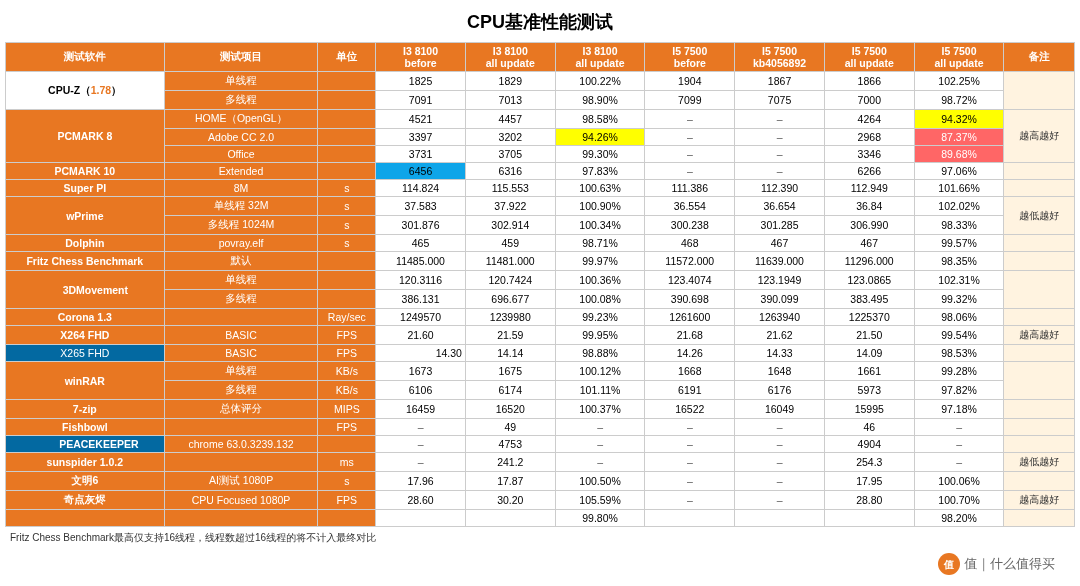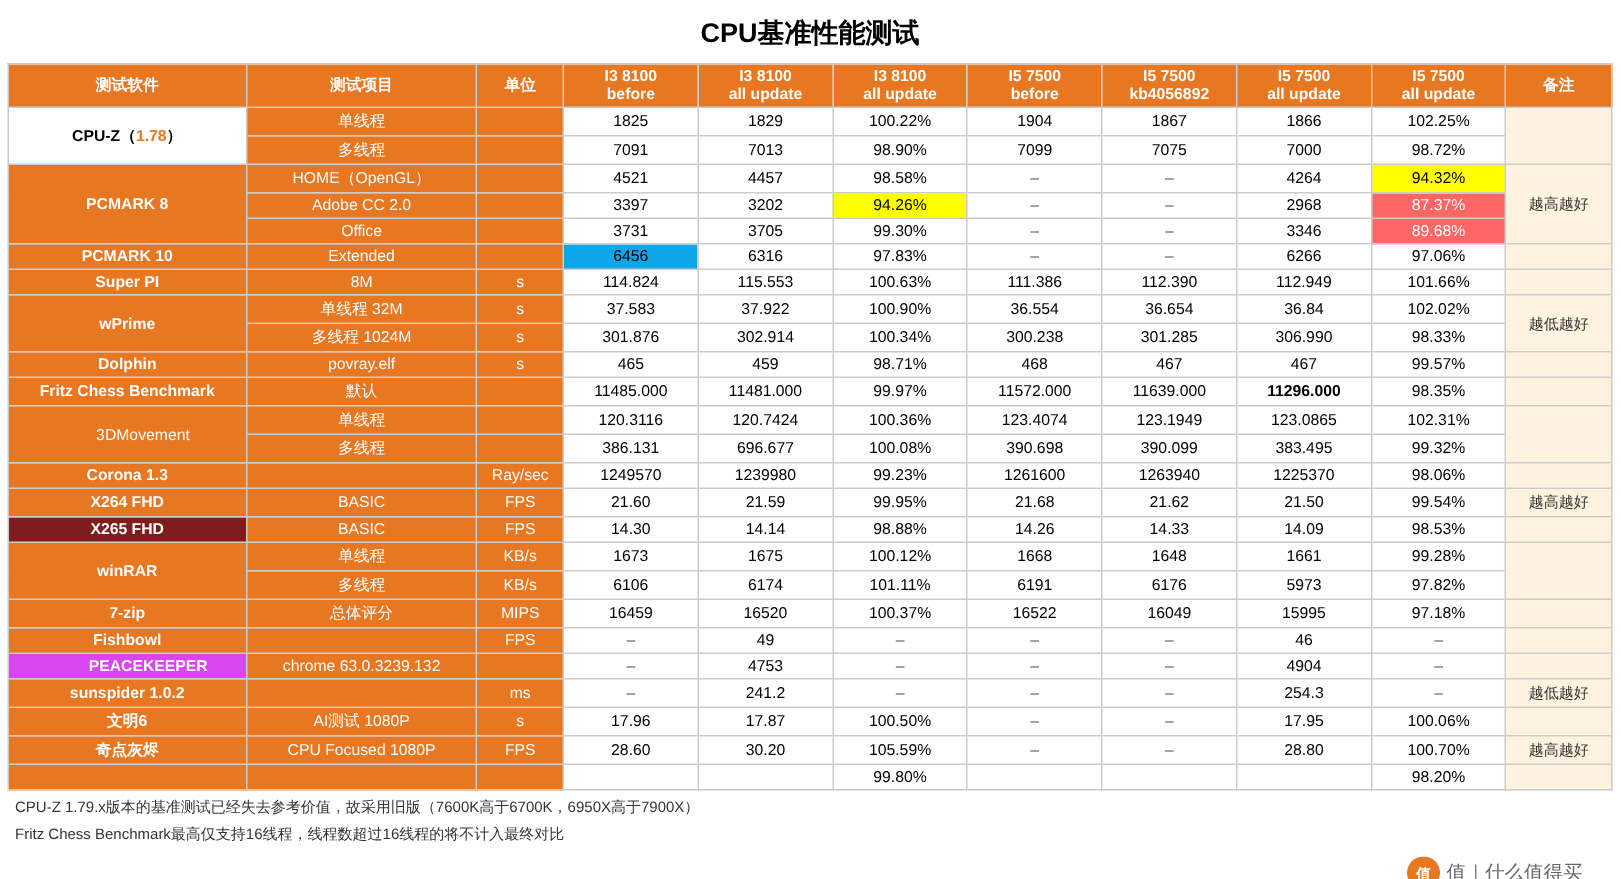--- a/index.html
+++ b/index.html
@@ -194,26 +194,26 @@
         </tr>
         <tr>
           <td rowspan="1" style="background: rgb(232, 119, 34); color: rgb(255, 255, 255); font-weight: bold;">Fritz Chess Benchmark</td>
           <td style="background: rgb(232, 119, 34); color: rgb(255, 255, 255);">默认</td>
           <td style="background: rgb(232, 119, 34); color: rgb(255, 255, 255);"></td>
           <td style="background: rgb(255, 255, 255); color: rgb(0, 0, 0);">11485.000</td>
           <td style="background: rgb(255, 255, 255); color: rgb(0, 0, 0);">11481.000</td>
           <td style="background: rgb(255, 255, 255); color: rgb(0, 0, 0);">99.97%</td>
           <td style="background: rgb(255, 255, 255); color: rgb(0, 0, 0);">11572.000</td>
           <td style="background: rgb(255, 255, 255); color: rgb(0, 0, 0);">11639.000</td>
-          <td style="background: rgb(255, 255, 255); color: rgb(0, 0, 0); font-weight: bold;">11296.000</td>
+          <td style="background: rgb(255, 255, 255); color: rgb(0, 0, 0);">11296.000</td>
           <td style="background: rgb(255, 255, 255); color: rgb(0, 0, 0);">98.35%</td>
           <td rowspan="1" style="background: rgb(255, 243, 224); color: rgb(51, 51, 51); font-size: 10px;"></td>
         </tr>
         <tr>
-          <td rowspan="2" style="background: rgb(232, 119, 34); color: rgb(255, 255, 255); font-weight: normal; padding-left: 24px;">3DMovement</td>
+          <td rowspan="2" style="background: rgb(232, 119, 34); color: rgb(255, 255, 255); font-weight: bold; padding-left: 24px;">3DMovement</td>
           <td style="background: rgb(232, 119, 34); color: rgb(255, 255, 255);">单线程</td>
           <td style="background: rgb(232, 119, 34); color: rgb(255, 255, 255);"></td>
           <td style="background: rgb(255, 255, 255); color: rgb(0, 0, 0);">120.3116</td>
           <td style="background: rgb(255, 255, 255); color: rgb(0, 0, 0);">120.7424</td>
           <td style="background: rgb(255, 255, 255); color: rgb(0, 0, 0);">100.36%</td>
           <td style="background: rgb(255, 255, 255); color: rgb(0, 0, 0);">123.4074</td>
           <td style="background: rgb(255, 255, 255); color: rgb(0, 0, 0);">123.1949</td>
           <td style="background: rgb(255, 255, 255); color: rgb(0, 0, 0);">123.0865</td>
           <td style="background: rgb(255, 255, 255); color: rgb(0, 0, 0);">102.31%</td>
           <td rowspan="2" style="background: rgb(255, 243, 224); color: rgb(51, 51, 51); font-size: 10px;"></td>
@@ -249,24 +249,24 @@
           <td style="background: rgb(255, 255, 255); color: rgb(0, 0, 0);">21.60</td>
           <td style="background: rgb(255, 255, 255); color: rgb(0, 0, 0);">21.59</td>
           <td style="background: rgb(255, 255, 255); color: rgb(0, 0, 0);">99.95%</td>
           <td style="background: rgb(255, 255, 255); color: rgb(0, 0, 0);">21.68</td>
           <td style="background: rgb(255, 255, 255); color: rgb(0, 0, 0);">21.62</td>
           <td style="background: rgb(255, 255, 255); color: rgb(0, 0, 0);">21.50</td>
           <td style="background: rgb(255, 255, 255); color: rgb(0, 0, 0);">99.54%</td>
           <td rowspan="1" style="background: rgb(255, 243, 224); color: rgb(51, 51, 51); font-size: 10px;">越高越好</td>
         </tr>
         <tr>
-          <td rowspan="1" style="background: #7f1d1d; color: rgb(255, 255, 255); font-weight: bold;">X265 FHD</td>
+          <td rowspan="1" style="background: #0369a1; color: rgb(255, 255, 255); font-weight: normal;">X265 FHD</td>
           <td style="background: rgb(232, 119, 34); color: rgb(255, 255, 255);">BASIC</td>
           <td style="background: rgb(232, 119, 34); color: rgb(255, 255, 255);">FPS</td>
-          <td style="background: rgb(255, 255, 255); color: rgb(0, 0, 0);">14.30</td>
+          <td style="background: rgb(255, 255, 255); color: rgb(0, 0, 0); text-align: right;">14.30</td>
           <td style="background: rgb(255, 255, 255); color: rgb(0, 0, 0);">14.14</td>
           <td style="background: rgb(255, 255, 255); color: rgb(0, 0, 0);">98.88%</td>
           <td style="background: rgb(255, 255, 255); color: rgb(0, 0, 0);">14.26</td>
           <td style="background: rgb(255, 255, 255); color: rgb(0, 0, 0);">14.33</td>
           <td style="background: rgb(255, 255, 255); color: rgb(0, 0, 0);">14.09</td>
           <td style="background: rgb(255, 255, 255); color: rgb(0, 0, 0);">98.53%</td>
           <td rowspan="1" style="background: rgb(255, 243, 224); color: rgb(51, 51, 51); font-size: 10px;"></td>
         </tr>
         <tr>
           <td rowspan="2" style="background: rgb(232, 119, 34); color: rgb(255, 255, 255); font-weight: bold;">winRAR</td>
@@ -312,21 +312,21 @@
           <td style="background: rgb(255, 255, 255); color: rgb(0, 0, 0);"><span class="dash">–</span></td>
           <td style="background: rgb(255, 255, 255); color: rgb(0, 0, 0);">49</td>
           <td style="background: rgb(255, 255, 255); color: rgb(0, 0, 0);"><span class="dash">–</span></td>
           <td style="background: rgb(255, 255, 255); color: rgb(0, 0, 0);"><span class="dash">–</span></td>
           <td style="background: rgb(255, 255, 255); color: rgb(0, 0, 0);"><span class="dash">–</span></td>
           <td style="background: rgb(255, 255, 255); color: rgb(0, 0, 0);">46</td>
           <td style="background: rgb(255, 255, 255); color: rgb(0, 0, 0);"><span class="dash">–</span></td>
           <td rowspan="1" style="background: rgb(255, 243, 224); color: rgb(51, 51, 51); font-size: 10px;"></td>
         </tr>
         <tr>
-          <td rowspan="1" style="background: #d946ef; color: rgb(255, 255, 255); font-weight: bold; padding-left: 31px;">PEACEKEEPER</td>
+          <td rowspan="1" style="background: #0369a1; color: rgb(255, 255, 255); font-weight: bold; padding-left: 31px;">PEACEKEEPER</td>
           <td style="background: rgb(232, 119, 34); color: rgb(255, 255, 255);">chrome 63.0.3239.132</td>
           <td style="background: rgb(232, 119, 34); color: rgb(255, 255, 255);"></td>
           <td style="background: rgb(255, 255, 255); color: rgb(0, 0, 0);"><span class="dash">–</span></td>
           <td style="background: rgb(255, 255, 255); color: rgb(0, 0, 0);">4753</td>
           <td style="background: rgb(255, 255, 255); color: rgb(0, 0, 0);"><span class="dash">–</span></td>
           <td style="background: rgb(255, 255, 255); color: rgb(0, 0, 0);"><span class="dash">–</span></td>
           <td style="background: rgb(255, 255, 255); color: rgb(0, 0, 0);"><span class="dash">–</span></td>
           <td style="background: rgb(255, 255, 255); color: rgb(0, 0, 0);">4904</td>
           <td style="background: rgb(255, 255, 255); color: rgb(0, 0, 0);"><span class="dash">–</span></td>
           <td rowspan="1" style="background: rgb(255, 243, 224); color: rgb(51, 51, 51); font-size: 10px;"></td>
@@ -379,21 +379,20 @@
           <td style="background: rgb(255, 255, 255); color: rgb(0, 0, 0);">99.80%</td>
           <td style="background: rgb(255, 255, 255); color: rgb(0, 0, 0);"></td>
           <td style="background: rgb(255, 255, 255); color: rgb(0, 0, 0);"></td>
           <td style="background: rgb(255, 255, 255); color: rgb(0, 0, 0);"></td>
           <td style="background: rgb(255, 255, 255); color: rgb(0, 0, 0);">98.20%</td>
           <td rowspan="1" style="background: rgb(255, 243, 224); color: rgb(51, 51, 51); font-size: 10px;"></td>
         </tr>
       </tbody>
   </table>
 
-  <div class="footer-text">CPU-Z 1.79.x版本的基准测试已经失去参考价值，故采用旧版（7600K高于6700K，6950X高于7900X）</div>
   <div class="footer-text">Fritz Chess Benchmark最高仅支持16线程，线程数超过16线程的将不计入最终对比</div>
 
   <div style="display:flex;justify-content:flex-end;align-items:center;margin-top:8px;padding-right:20px;">
     <svg width="22" height="22" viewBox="0 0 22 22">
       <circle cx="11" cy="11" r="11" fill="#e87722"></circle>
       <text x="11" y="15" text-anchor="middle" font-size="10" fill="#fff" font-weight="bold">值</text>
     </svg>
     <span style="font-size:13px;color:#666;margin-left:4px;">值｜什么值得买</span>
   </div>
 </div>

